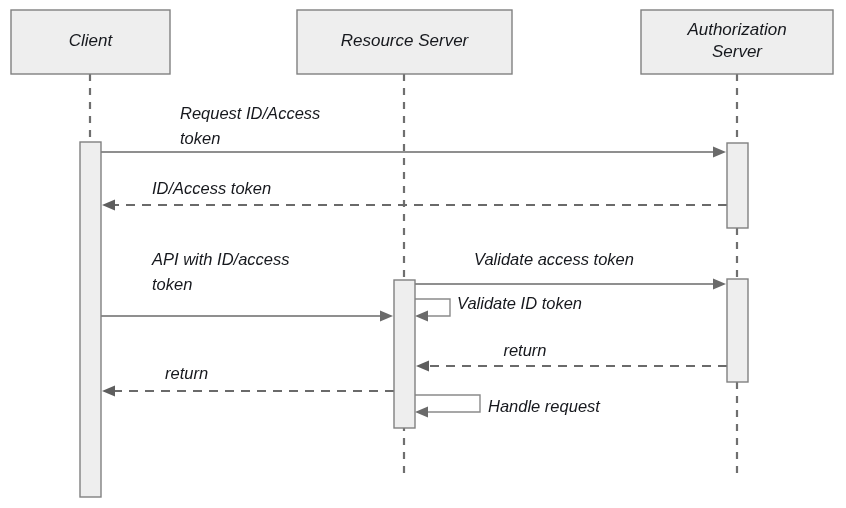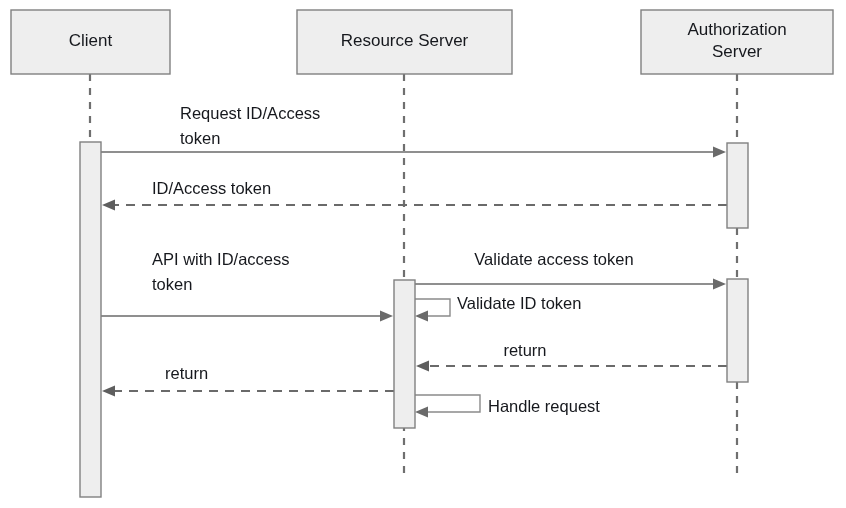--- a/index.html
+++ b/index.html
@@ -9,20 +9,21 @@
   }
   body {
     font-family: "Liberation Sans", sans-serif;
   }
   #canvas {
     position: relative;
     width: 846px;
     height: 508px;
     background: #ffffff;
     overflow: hidden;
+    font-style: italic;
   }
   #diagram-svg {
     position: absolute;
     left: 0;
     top: 0;
     width: 846px;
     height: 508px;
   }
   .participant-box {
     fill: #eeeeee;

